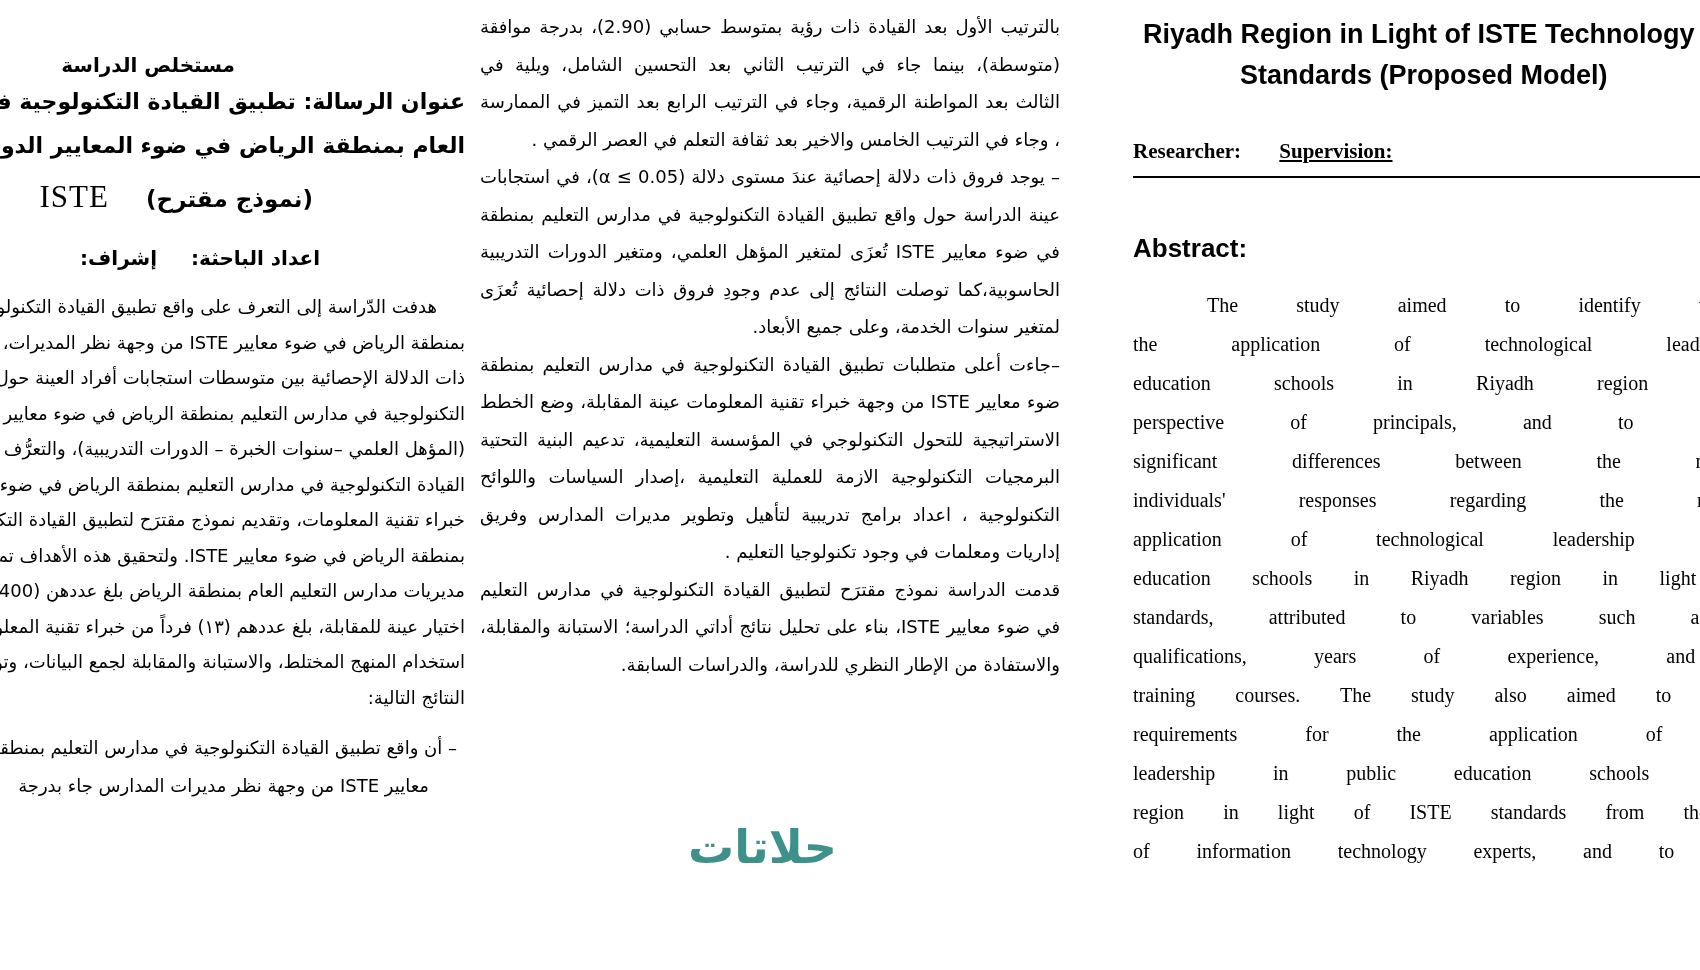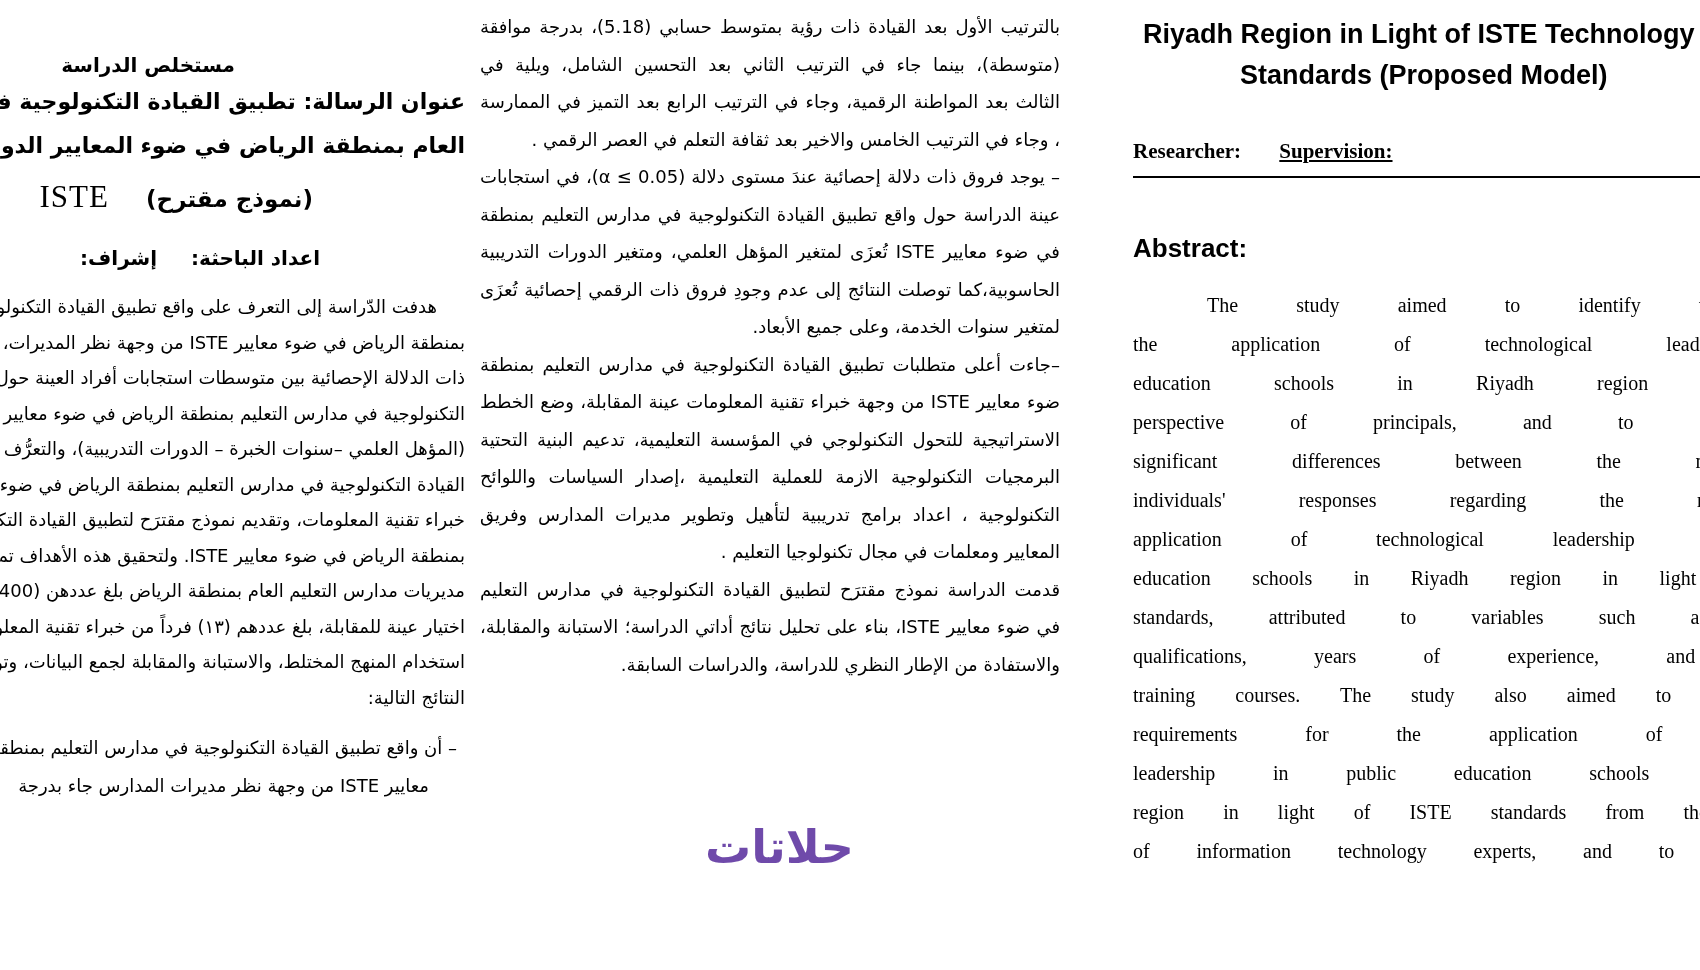--- a/index.html
+++ b/index.html
@@ -41,23 +41,23 @@
   
   .mid-title {
     position:absolute; left:480px; top:791px; width:580px; z-index:2;
     text-align:center; font-family:"Liberation Sans", sans-serif;
     font-weight:600; font-size:27px; line-height:43px;
   }
   .mid-title-line { white-space:nowrap; }
 
   
   .watermark {
-    position:absolute; left:705px; top:820px; z-index:1;
+    position:absolute; left:688px; top:820px; z-index:1;
     direction:rtl; font-family:"DejaVu Sans", sans-serif;
-    font-size:46px; font-weight:bold; color:#4c1d95; opacity:0.8;
+    font-size:46px; font-weight:bold; color:#0f766e; opacity:0.8;
   }
 
   
   .col-right { position:absolute; left:1133px; top:14px; width:705px; }
   .rc-title { font-family:"Liberation Sans", sans-serif; font-weight:600;
               font-size:27px; line-height:41px; white-space:nowrap; }
   .rc-title.l1 { margin-left:10px; }
   .rc-title.l2 { margin-left:107px; }
   .rc-head-row { margin-top:42px; font-family:"Liberation Serif", serif;
                  font-weight:bold; font-size:21px; line-height:26px; white-space:nowrap; }
@@ -101,35 +101,35 @@
       <div class="aline">استخدام المنهج المختلط، والاستبانة والمقابلة لجمع البيانات، وتوصلت</div>
       <div class="aline">النتائج التالية:</div>
     </div>
     <div class="lc-bullets">
       <div class="bline b1">– أن واقع تطبيق القيادة التكنولوجية في مدارس التعليم بمنطقة</div>
       <div class="bline b2">معايير ISTE من وجهة نظر مديرات المدارس جاء بدرجة</div>
     </div>
   </section>
 
   <section class="col-mid" lang="ar">
-    <div class="mline">بالترتيب الأول بعد القيادة ذات رؤية بمتوسط حسابي (5.18)، بدرجة موافقة</div>
+    <div class="mline">بالترتيب الأول بعد القيادة ذات رؤية بمتوسط حسابي (2.90)، بدرجة موافقة</div>
     <div class="mline">(متوسطة)، بينما جاء في الترتيب الثاني بعد التحسين الشامل، ويلية في الترتيب</div>
     <div class="mline">الثالث بعد المواطنة الرقمية، وجاء في الترتيب الرابع بعد التميز في الممارسة المهنية</div>
     <div class="mline end">، وجاء في الترتيب الخامس والاخير بعد ثقافة التعلم في العصر الرقمي .</div>
     <div class="mline">– يوجد فروق ذات دلالة إحصائية عندَ مستوى دلالة (α ≤ 0.05)، في استجابات</div>
     <div class="mline">عينة الدراسة حول واقع تطبيق القيادة التكنولوجية في مدارس التعليم بمنطقة الرياض</div>
     <div class="mline">في ضوء معايير ISTE تُعزَى لمتغير المؤهل العلمي، ومتغير الدورات التدريبية</div>
-    <div class="mline">الحاسوبية،كما توصلت النتائج إلى عدم وجودِ فروق ذات الرقمي إحصائية تُعزَى</div>
+    <div class="mline">الحاسوبية،كما توصلت النتائج إلى عدم وجودِ فروق ذات دلالة إحصائية تُعزَى</div>
     <div class="mline end">لمتغير سنوات الخدمة، وعلى جميع الأبعاد.</div>
     <div class="mline">–جاءت أعلى متطلبات تطبيق القيادة التكنولوجية في مدارس التعليم بمنطقة الرياض في</div>
     <div class="mline">ضوء معايير ISTE من وجهة خبراء تقنية المعلومات عينة المقابلة، وضع الخطط</div>
     <div class="mline">الاستراتيجية للتحول التكنولوجي في المؤسسة التعليمية، تدعيم البنية التحتية وتوفير</div>
     <div class="mline">البرمجيات التكنولوجية الازمة للعملية التعليمية ،إصدار السياسات واللوائح لتطبيق القيادة</div>
     <div class="mline">التكنولوجية ، اعداد برامج تدريبية لتأهيل وتطوير مديرات المدارس وفريق العمل من</div>
-    <div class="mline end">المعايير ومعلمات في مجال تكنولوجيا التعليم .</div>
+    <div class="mline end">إداريات ومعلمات في وجود تكنولوجيا التعليم .</div>
     <div class="mline">قدمت الدراسة نموذج مقترَح لتطبيق القيادة التكنولوجية في مدارس التعليم بمنطقة الرياض</div>
     <div class="mline">في ضوء معايير ISTE، بناء على تحليل نتائج أداتي الدراسة؛ الاستبانة والمقابلة،</div>
     <div class="mline end">والاستفادة من الإطار النظري للدراسة، والدراسات السابقة.</div>
   </section>
 
   <div class="watermark">حلاتات</div>
 
 
   <section class="col-right" lang="en">
     <div class="rc-title l1">Riyadh Region in Light of ISTE Technology</div>

